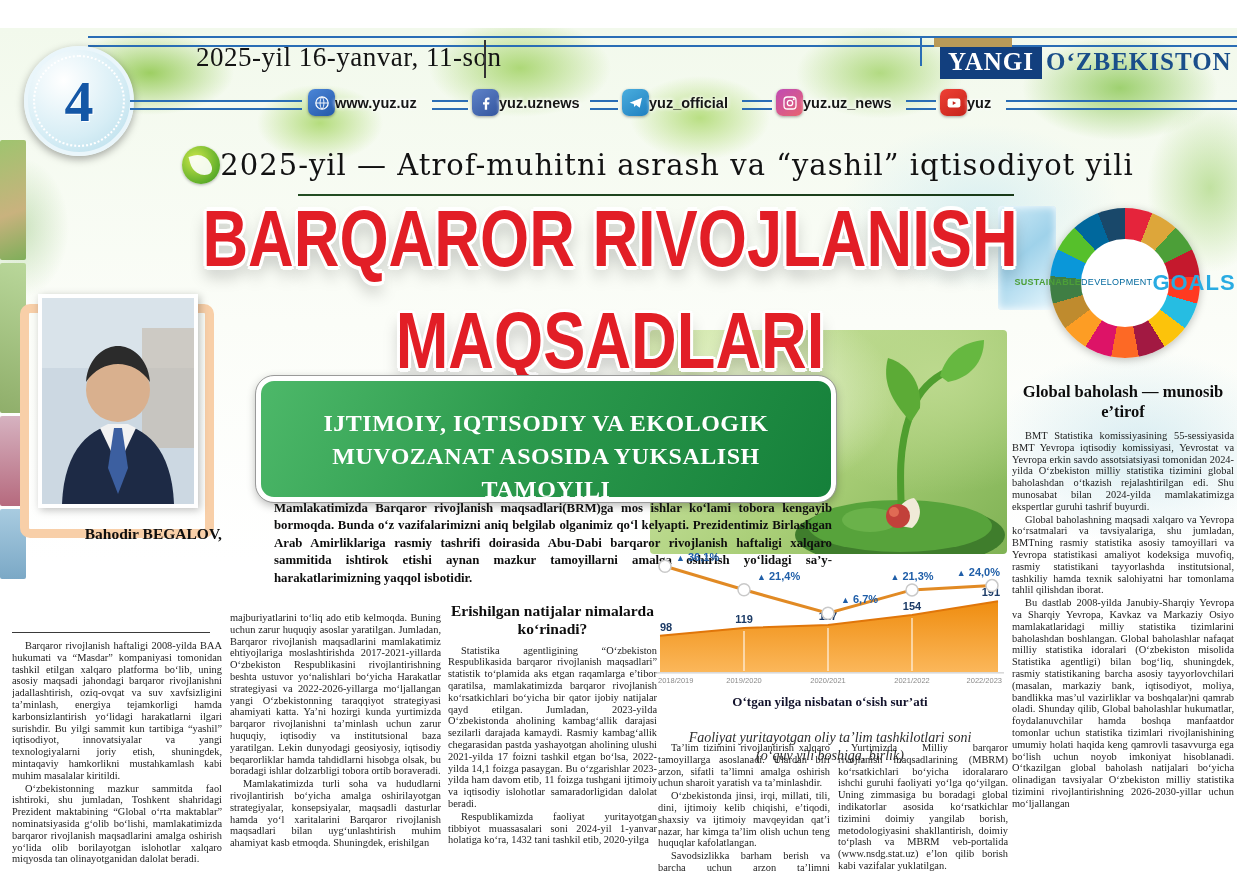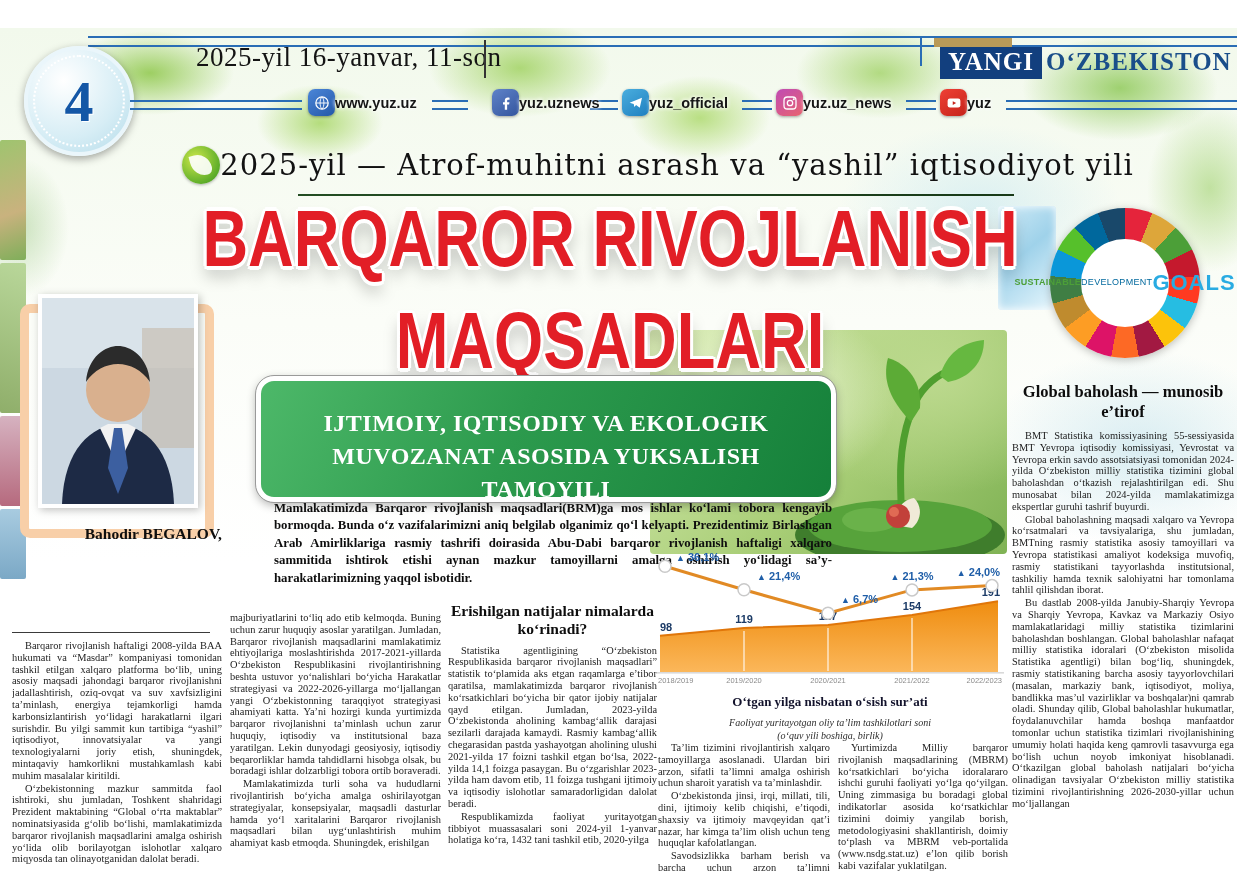--- a/index.html
+++ b/index.html
@@ -103,21 +103,21 @@
   .col4{left:658px;top:742px;width:172px;height:130px;}
   .col5{left:838px;top:742px;width:170px;height:130px;}
   .rcol{left:1012px;top:430px;width:222px;height:442px;}
   .lead{position:absolute;left:274px;top:500px;width:558px;font-weight:bold;font-size:12.8px;
     line-height:1.36;text-align:justify;color:#0e0e0e;}
   
   .chart{position:absolute;left:656px;top:550px;width:348px;}
   .legend{display:flex;margin-top:2px;}
   .legend span{flex:1;text-align:center;font-weight:bold;font-size:13px;color:#13132c;
     font-family:"Liberation Serif",serif;}
-  .caption{margin-top:7px;text-align:center;font-style:italic;font-size:10px;color:#2c2c2c;line-height:1.25;}
+  .caption{margin-top:19px;text-align:center;font-style:italic;font-size:14px;color:#2c2c2c;line-height:1.25;}
   
   .sdg{position:absolute;left:1050px;top:208px;width:150px;height:150px;border-radius:50%;
     background:conic-gradient(from 0deg,
       #e5243b 0 21.2deg,#dda63a 0 42.4deg,#4c9f38 0 63.5deg,#c5192d 0 84.7deg,#ff3a21 0 105.9deg,
       #26bde2 0 127.1deg,#fcc30b 0 148.2deg,#a21942 0 169.4deg,#fd6925 0 190.6deg,#dd1367 0 211.8deg,
       #fd9d24 0 232.9deg,#bf8b2e 0 254.1deg,#3f7e44 0 275.3deg,#0a97d9 0 296.5deg,#56c02b 0 317.6deg,
       #00689d 0 338.8deg,#19486a 0 360deg);
     box-shadow:0 2px 8px rgba(0,0,0,.25);display:flex;align-items:center;justify-content:center;}
   .sdg-inner{width:88px;height:88px;border-radius:50%;background:#fff;display:flex;flex-direction:row;
     align-items:center;justify-content:center;font-family:"Liberation Sans",sans-serif;line-height:1.05;}
@@ -179,21 +179,21 @@
 
   <div class="soc-item" style="left:308px;">
     <span class="soc-ic ic-web">
       <svg width="18" height="18" viewBox="0 0 24 24">
           <circle cx="12" cy="12" r="8.2" fill="none" stroke="#fff" stroke-width="1.7"></circle>
           <path d="M3.8 12h16.4 M12 3.8c3.4 2.6 3.4 13.8 0 16.4 M12 3.8c-3.4 2.6 -3.4 13.8 0 16.4" fill="none" stroke="#fff" stroke-width="1.2"></path>
         </svg>
     </span>
     <span class="soc-label">www.yuz.uz</span>
   </div>
-  <div class="soc-item" style="left:492px;">
+  <div class="soc-item" style="left:472px;">
     <span class="soc-ic ic-fb">
       <svg width="18" height="18" viewBox="0 0 24 24">
           <path d="M13.5 21v-7h2.6l.5-3h-3.1V9.1c0-.9.4-1.6 1.7-1.6h1.5V4.9c-.6-.1-1.5-.2-2.4-.2-2.4 0-3.9 1.4-3.9 4V11H8v3h2.4v7z" fill="#fff"></path>
         </svg>
     </span>
     <span class="soc-label">yuz.uznews</span>
   </div>
   <div class="soc-item" style="left:622px;">
     <span class="soc-ic ic-tg">
       <svg width="18" height="18" viewBox="0 0 24 24">

